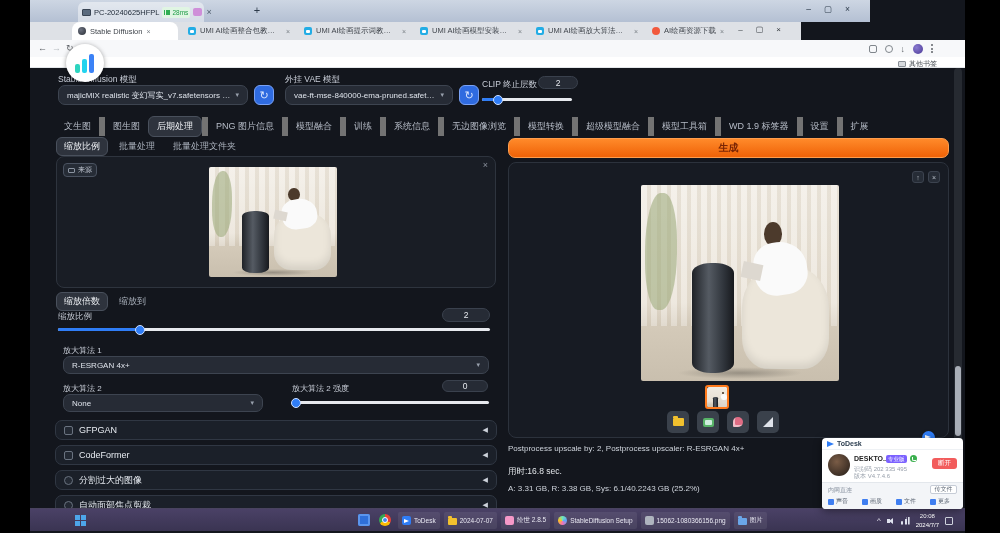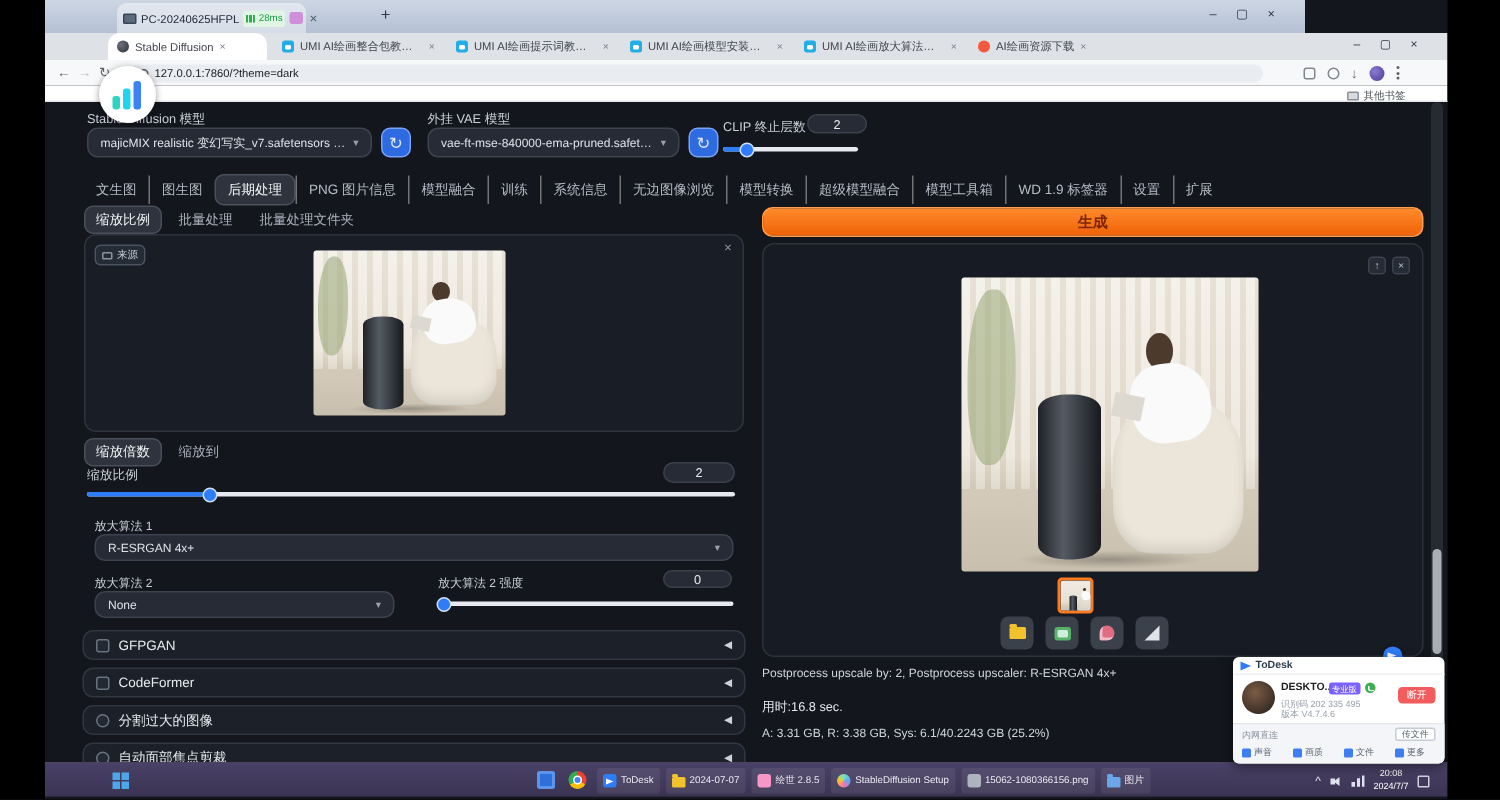--- a/index.html
+++ b/index.html
@@ -14,21 +14,21 @@
   .stitle { font-size:7.5px; color:#1d2836; white-space:nowrap; }
   .lat { display:flex; align-items:center; gap:2px; background:#e0f5e3; border-radius:2px; padding:0 2px; height:11px; flex:none; }
   .sig { width:6px; height:5px; background:linear-gradient(90deg,#2fae52 0 1.5px,transparent 1.5px 2.2px,#2fae52 2.2px 3.7px,transparent 3.7px 4.4px,#2fae52 4.4px 6px); }
   .latv { font-size:6.5px; color:#1f9c46; }
   .rec-icon { width:9px; height:8px; background:#cf8fd9; border-radius:2px; flex:none; }
   .sclose { font-size:9px; color:#51606f; margin-left:1px; }
   .splus { position:absolute; left:220px; top:3px; width:14px; height:15px; font-size:11px; color:#2c3a4a; text-align:center; line-height:14px; }
   .swin { position:absolute; right:20px; top:4px; display:flex; gap:13px; font-size:8.5px; color:#2c3a4a; }
 
   
-  .cstrip { position:absolute; left:0; top:22px; width:935px; height:18px; background:#dee1e6; }
+  .cstrip { position:absolute; left:0; top:22px; width:771px; height:18px; background:#dee1e6; }
   .ctab { position:absolute; top:0; height:18px; display:flex; align-items:center; gap:4px; padding:0 6px; overflow:hidden; }
   .ctab.active { background:#fff; border-radius:8px 8px 0 0; }
   .fav { width:8px; height:8px; border-radius:2px; flex:none; }
   .fav.sd { border-radius:50%; background:radial-gradient(circle at 35% 35%, #6c7280, #2b2f36); }
   .fav.bili { background:#23ade5; position:relative; }
   .fav.bili::after { content:""; position:absolute; left:2px; top:3px; width:4px; height:3px; background:#fff; border-radius:1px; }
   .fav.red { border-radius:50%; background:#f2593d; }
   .ctab .t { font-size:7.5px; color:#41464d; white-space:nowrap; overflow:hidden; text-overflow:ellipsis; }
   .ctab .x { font-size:7px; color:#7a8086; flex:none; }
   .cwin { position:absolute; right:20px; top:3px; display:flex; gap:13px; font-size:8px; color:#30363c; }
@@ -61,21 +61,21 @@
   .dd { position:absolute; background:#262b35; border:1px solid #3d4450; border-radius:7px; display:flex; align-items:center; padding:0 8px; color:#dde2ea; font-size:8px; }
   .dd .txt { flex:1; white-space:nowrap; overflow:hidden; text-overflow:ellipsis; }
   .dd .car { color:#98a0ac; font-size:7px; margin-left:4px; flex:none; }
   .rbtn { position:absolute; width:20px; height:20px; background:#2f6be0; border:1px solid #7aa2f5; border-radius:6px; color:#dbe7ff; font-size:11px; display:flex; align-items:center; justify-content:center; }
   .valbox { position:absolute; background:#262b35; border:1px solid #3a414d; border-radius:7px; color:#e8ebf0; font-size:8.5px; display:flex; align-items:center; justify-content:center; }
   .slider { position:absolute; height:3px; border-radius:2px; background:#e7e9ee; }
   .slider .fill { position:absolute; left:0; top:0; height:100%; background:#2f7df6; border-radius:2px; }
   .slider .knob { position:absolute; top:50%; width:10px; height:10px; background:#2f7df6; border:1px solid #cfe0ff; border-radius:50%; transform:translate(-50%,-50%); }
 
   .mtabs { position:absolute; left:26px; top:116px; display:flex; align-items:center; }
-  .mtab { padding:3px 8px; font-size:9px; color:#b6bcc7; border-left:1px solid #737373; white-space:nowrap; }
+  .mtab { padding:3px 8px; font-size:9px; color:#b6bcc7; border-left:6px solid #737373; white-space:nowrap; }
   .mtab:first-child { border-left:none; }
   .mtab.sel { background:#2e333d; border:1px solid #49505c; border-radius:6px; color:#f2f4f8; }
   .stabs { position:absolute; display:flex; align-items:center; gap:4px; }
   .stabi { padding:2px 7px; font-size:9px; color:#aab1bc; white-space:nowrap; }
   .stabi.sel { background:#2e333d; border:1px solid #49505c; border-radius:6px; color:#f2f4f8; }
 
   .imgpanel { position:absolute; left:26px; top:156px; width:440px; height:132px; background:#191d25; border:1px solid #2e343e; border-radius:8px; }
   .srcbadge { position:absolute; left:6px; top:6px; display:flex; align-items:center; gap:3px; border:1px solid #4a5260; background:#262c36; border-radius:4px; padding:1px 4px; font-size:7px; color:#c3c9d4; }
   .imico { width:7px; height:5px; border:1px solid #8a93a0; border-radius:1px; }
   .pclose { position:absolute; right:7px; top:3px; font-size:9px; color:#8a919c; }
@@ -226,24 +226,20 @@
       <span>–</span>
       <span>▢</span>
       <span>×</span>
     </div>
   </div>
 
   <div class="ctool">
     <span class="navg" style="left:8px;">←</span>
     <span class="navg" style="left:22px;color:#b9bdc2;">→</span>
     <span class="navg" style="left:36px;">↻</span>
-    <div class="urlbar">
-      <span class="site-icon"></span>
-      <span class="url">127.0.0.1:7860/?theme=dark</span>
-    </div>
     <div class="ctool-icons">
       <span class="ti"></span>
       <span class="ti" style="border-radius:50%;"></span>
       <span class="tdl">↓</span>
       <span class="tavatar"></span>
       <span class="kebab">
           <i></i>
           <i></i>
           <i></i>
         </span>

